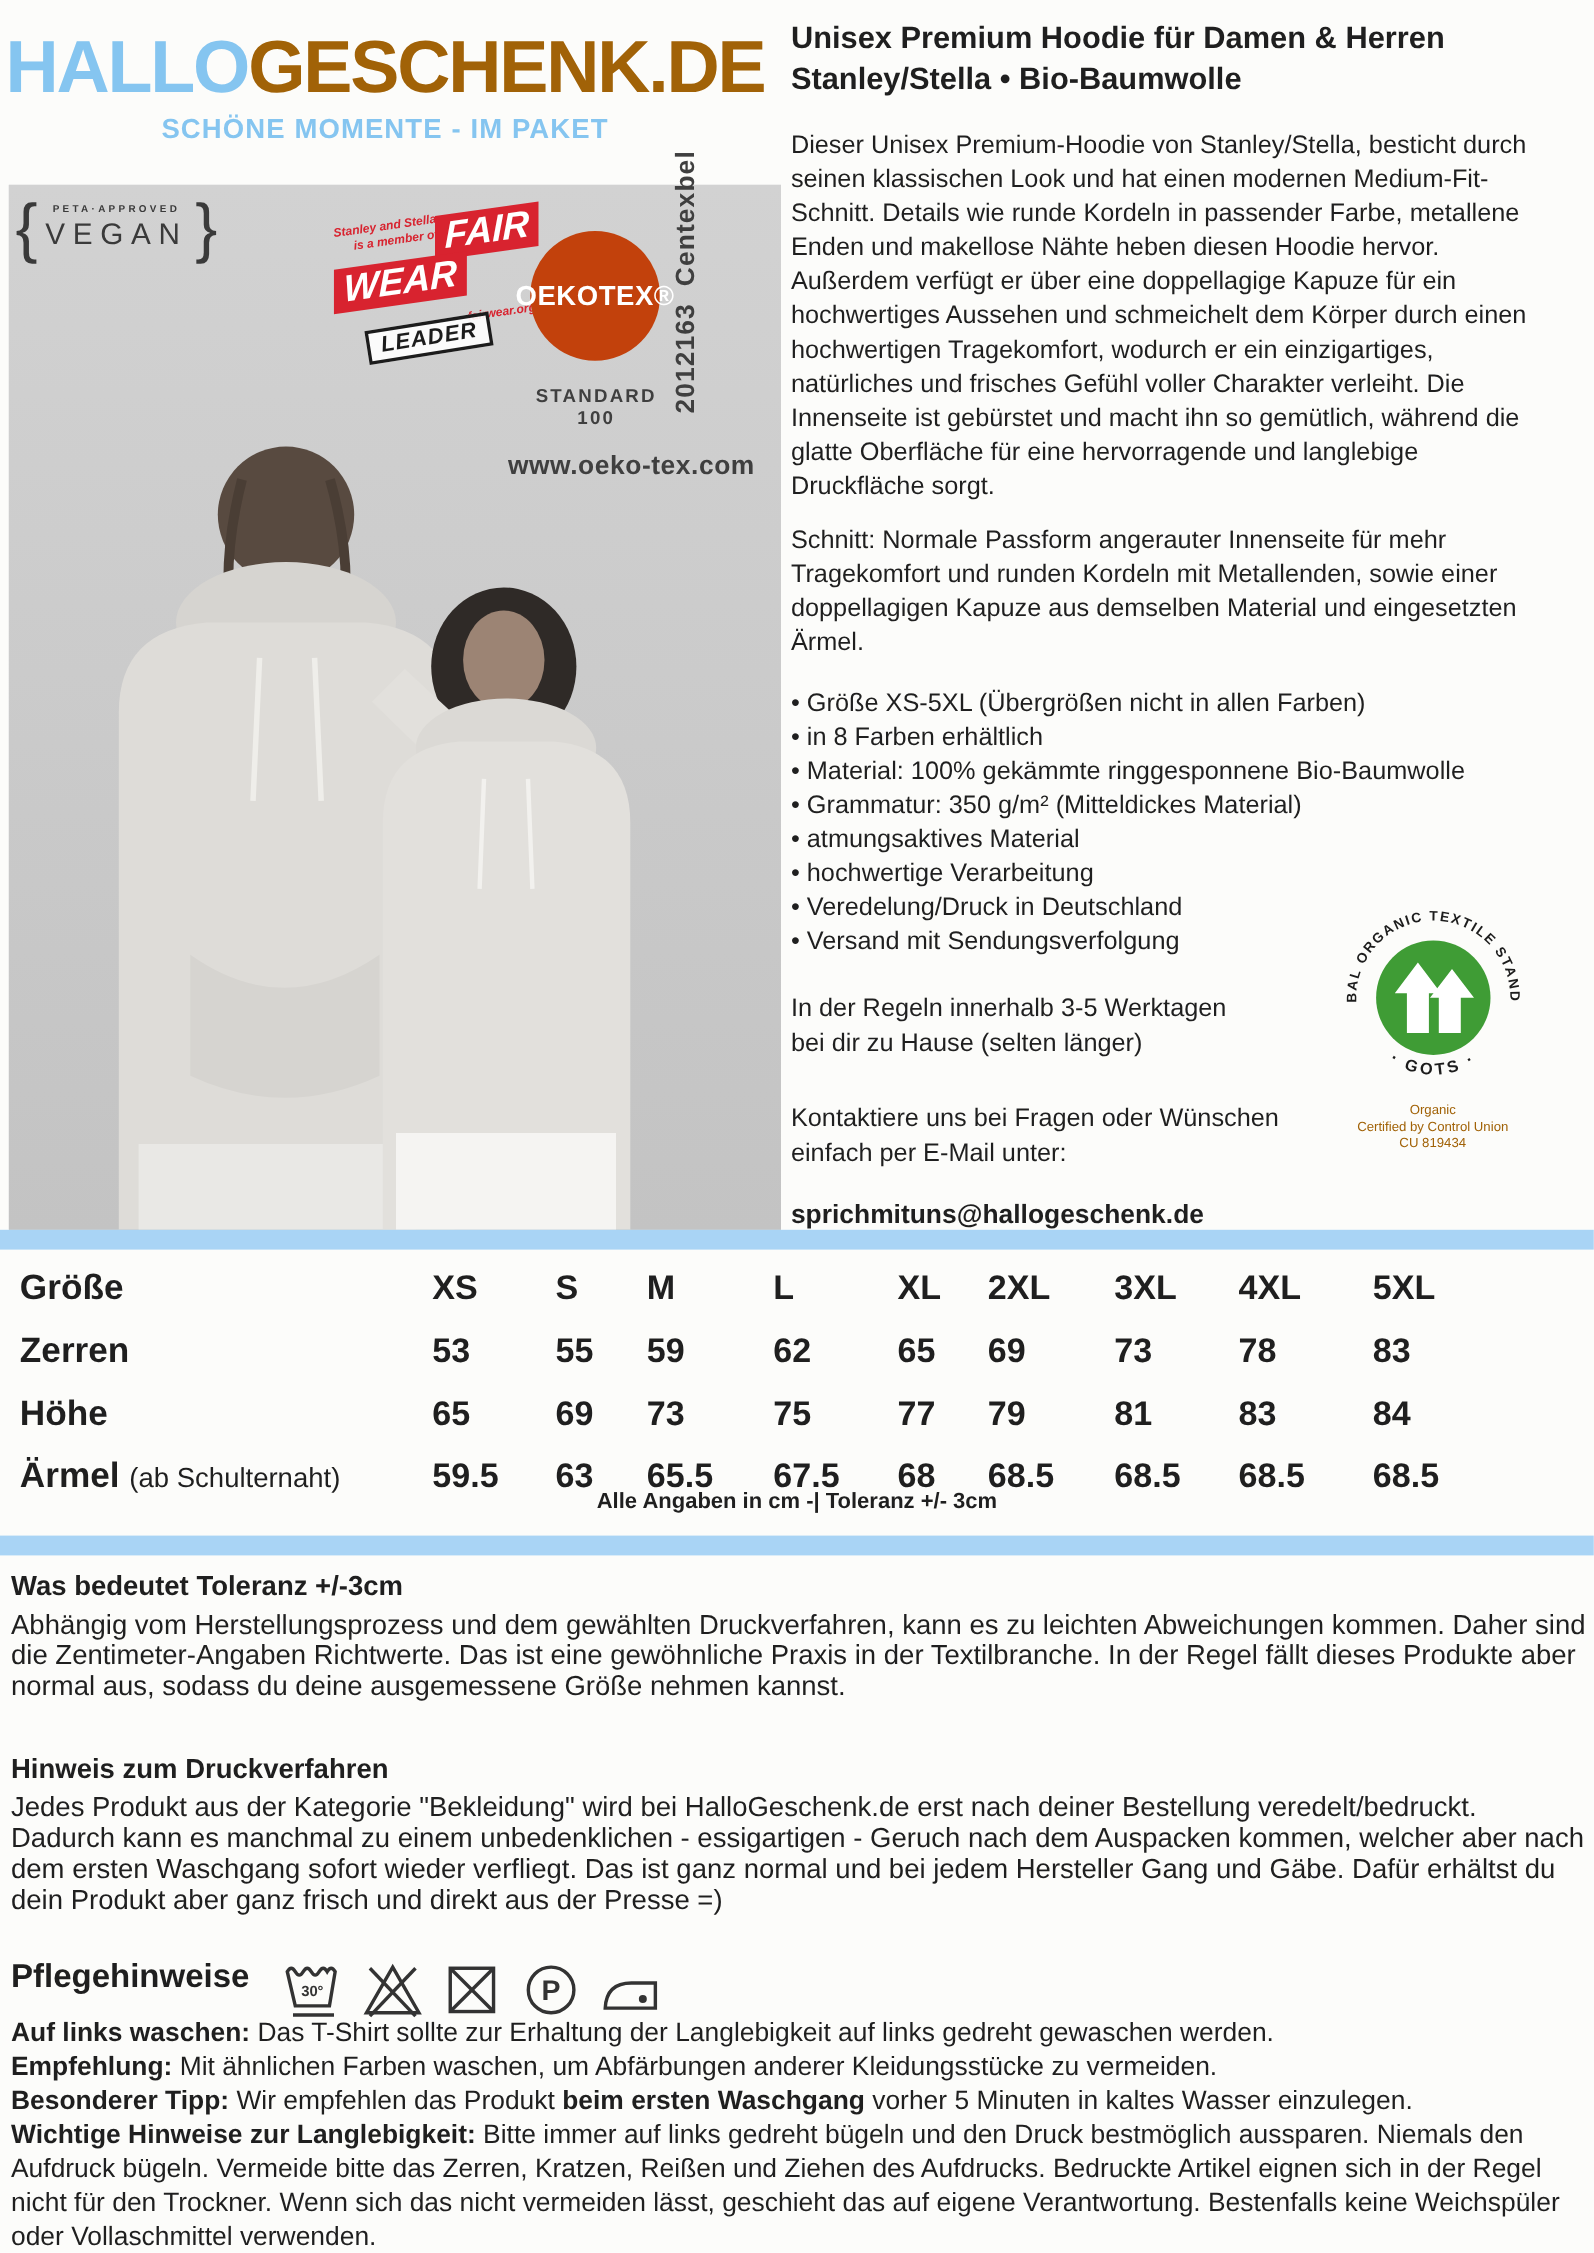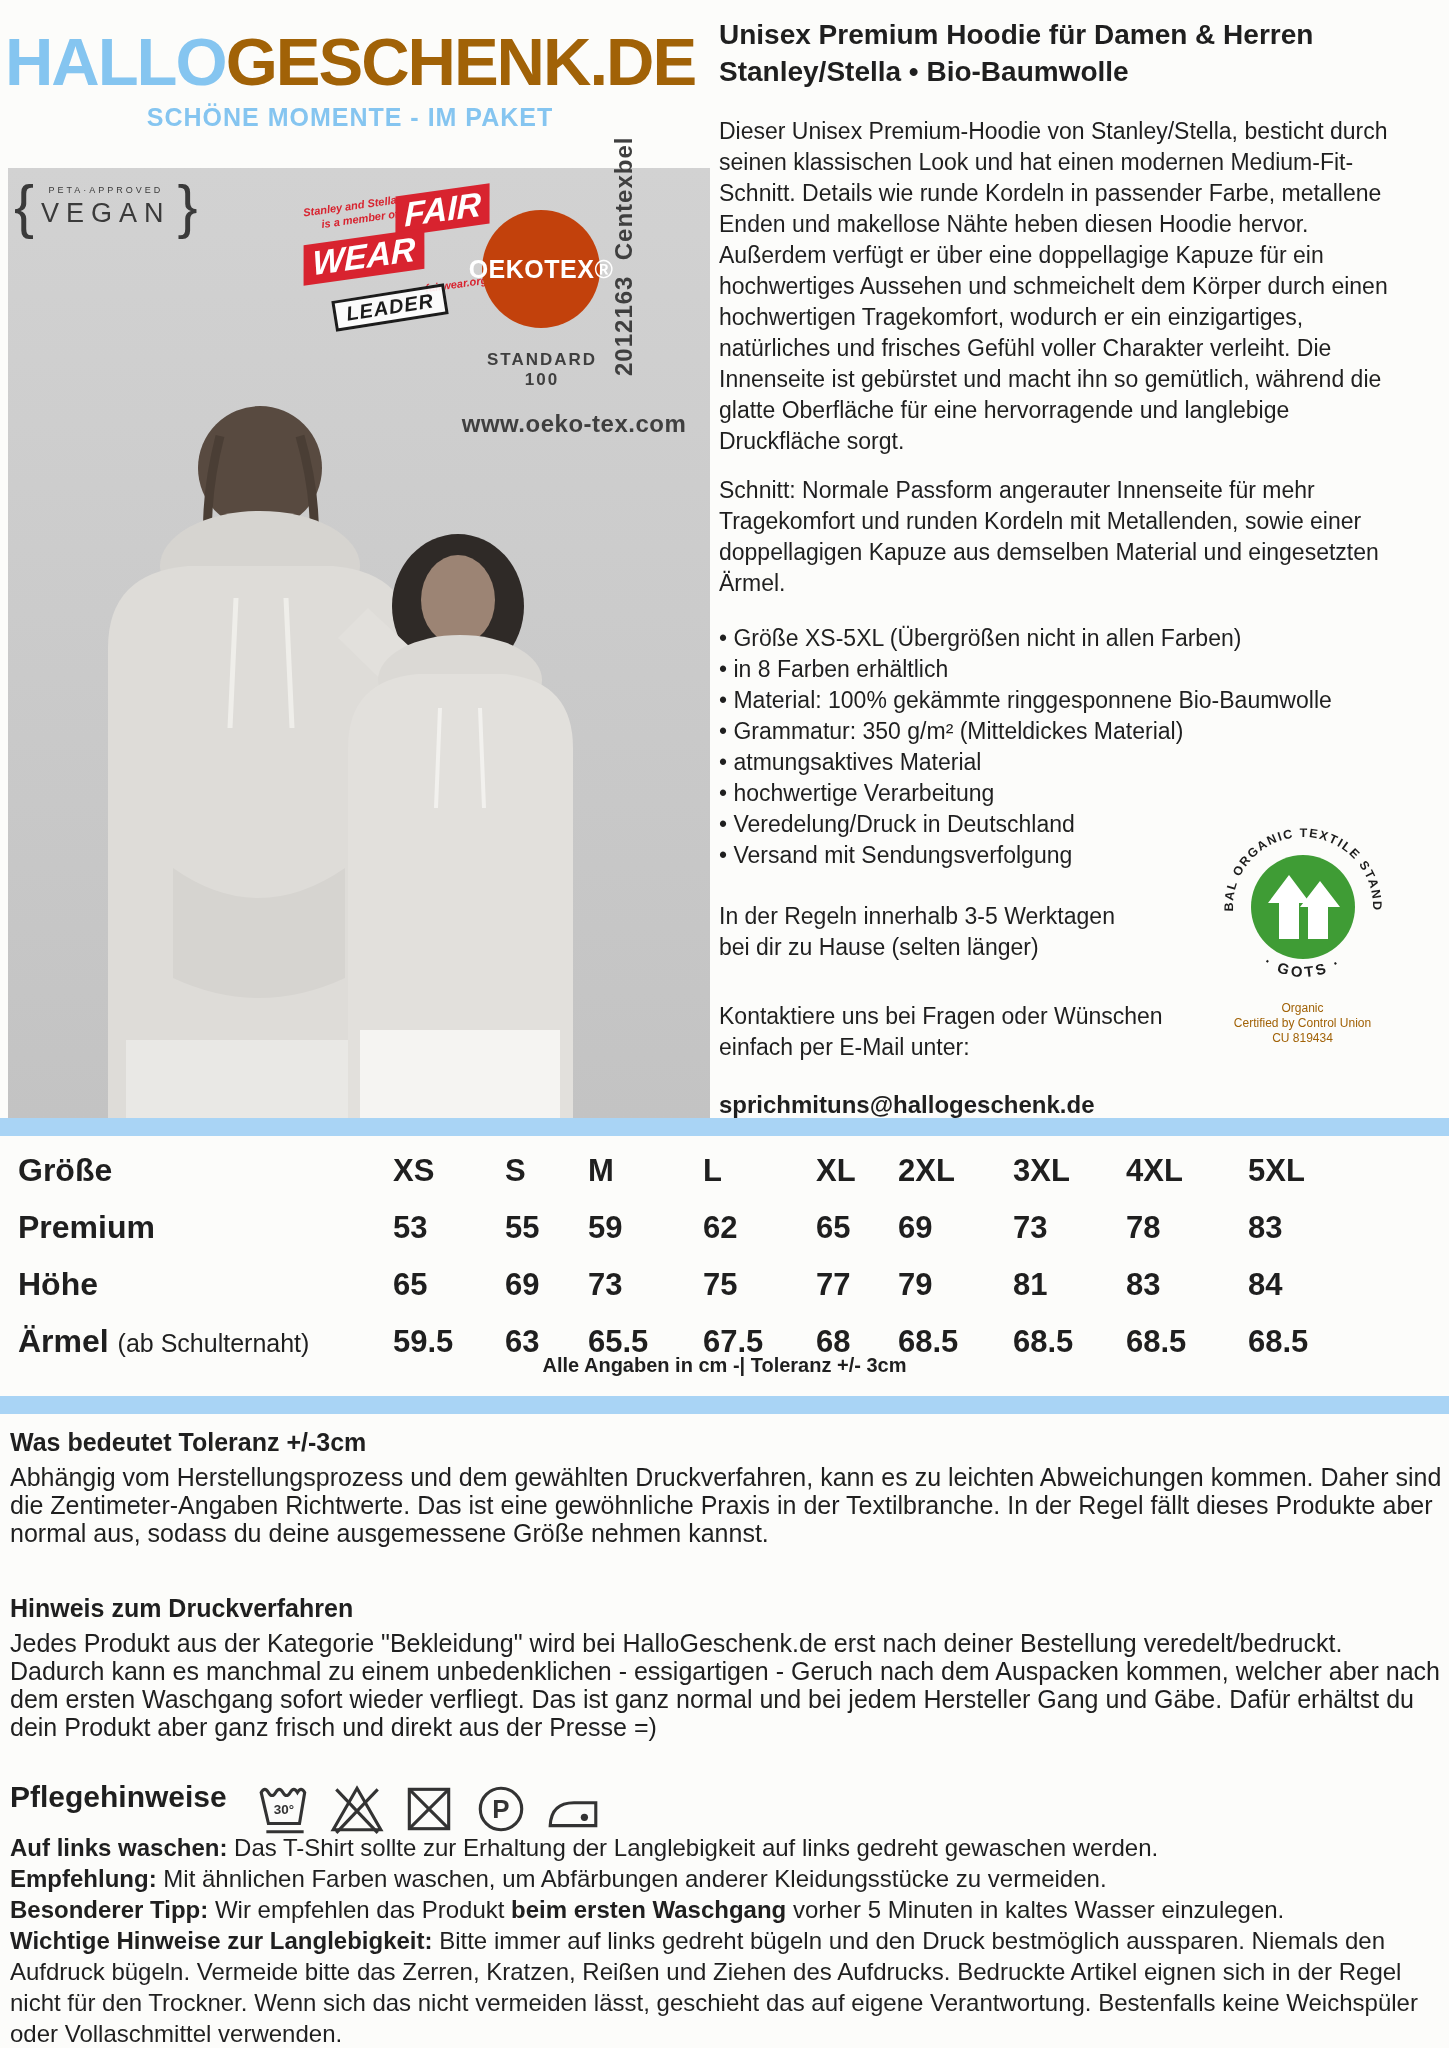--- a/index.html
+++ b/index.html
@@ -15,21 +15,21 @@
   .tagline { margin-top:8px; font-size:25px; font-weight:bold; letter-spacing:1px; color:#85C5F0; }
 
   
   .photo { left:8px; top:168px; width:702px; height:950px; background:#c9c9c9; }
   .photo svg { display:block; }
 
   
   .vegan { left:6px; top:12px; display:flex; align-items:center; gap:7px; color:#3a3a3a; }
   .brace { font-size:60px; font-weight:200; line-height:0.9; }
   .vegan-mid { display:flex; flex-direction:column; align-items:center; }
-  .vegan-small { font-size:9px; font-weight:normal; letter-spacing:3px;text-align:center; }
+  .vegan-small { font-size:9px; font-weight:bold; letter-spacing:3px;text-align:center; }
   .vegan-large { font-size:27px; letter-spacing:7px; margin-top:3px; }
 
   
   .fairwear { left:295px; top:22px; width:195px; height:150px; }
   .fw-note { position:absolute; left:0; top:10px; width:95px; color:#D8232F; font-size:11px; font-weight:bold; font-style:italic; line-height:1.25; text-align:right; transform:rotate(-8deg); }
   .fw-block { position:absolute; background:#D8232F; color:#ffffff; font-weight:bold; font-style:italic; font-size:34px; line-height:1.05; padding:2px 9px; transform:rotate(-8deg) skewX(-8deg); }
   .fw-fair { left:92px; top:0; }
   .fw-wear { left:0; top:47px; }
   .fw-url { position:absolute; left:122px; top:88px; color:#D8232F; font-size:11px; font-weight:bold; font-style:italic; transform:rotate(-8deg); }
   .fw-leader { position:absolute; left:30px; top:102px; border:3px solid #1c1c1c; background:rgba(255,255,255,0.9); color:#1c1c1c; font-weight:bold; font-style:italic; font-size:20px; letter-spacing:1px; padding:1px 10px; transform:rotate(-9deg); }
@@ -220,21 +220,21 @@
       <span>S</span>
       <span>M</span>
       <span>L</span>
       <span>XL</span>
       <span>2XL</span>
       <span>3XL</span>
       <span>4XL</span>
       <span>5XL</span>
     </div>
     <div class="size-row">
-      <span class="lbl">Premium</span>
+      <span class="lbl">Zerren</span>
       <span>53</span>
       <span>55</span>
       <span>59</span>
       <span>62</span>
       <span>65</span>
       <span>69</span>
       <span>73</span>
       <span>78</span>
       <span>83</span>
     </div>

